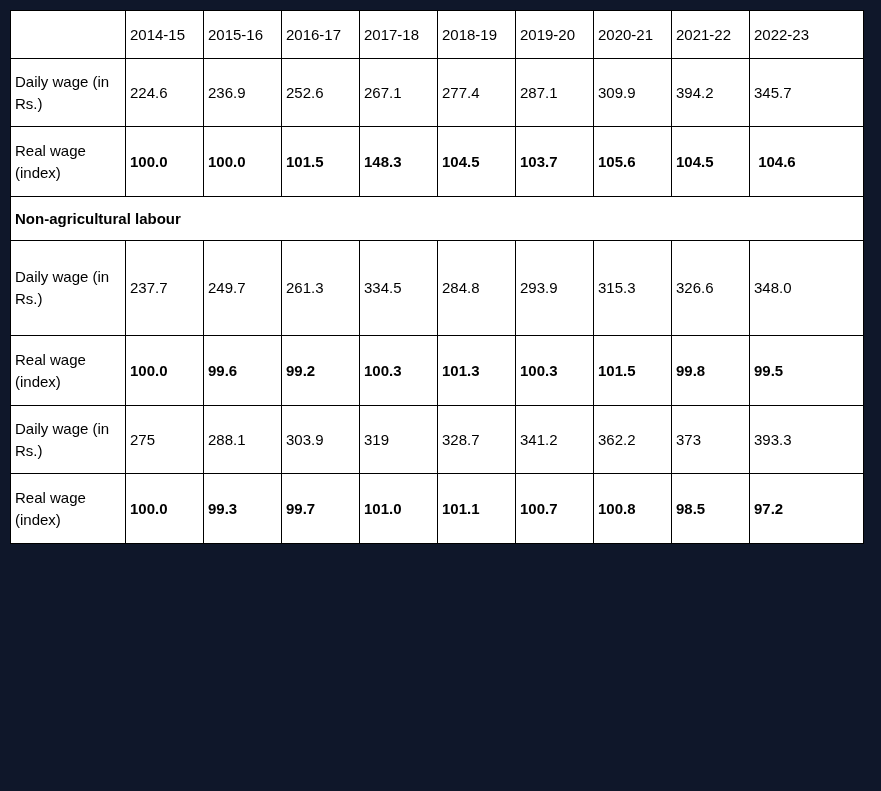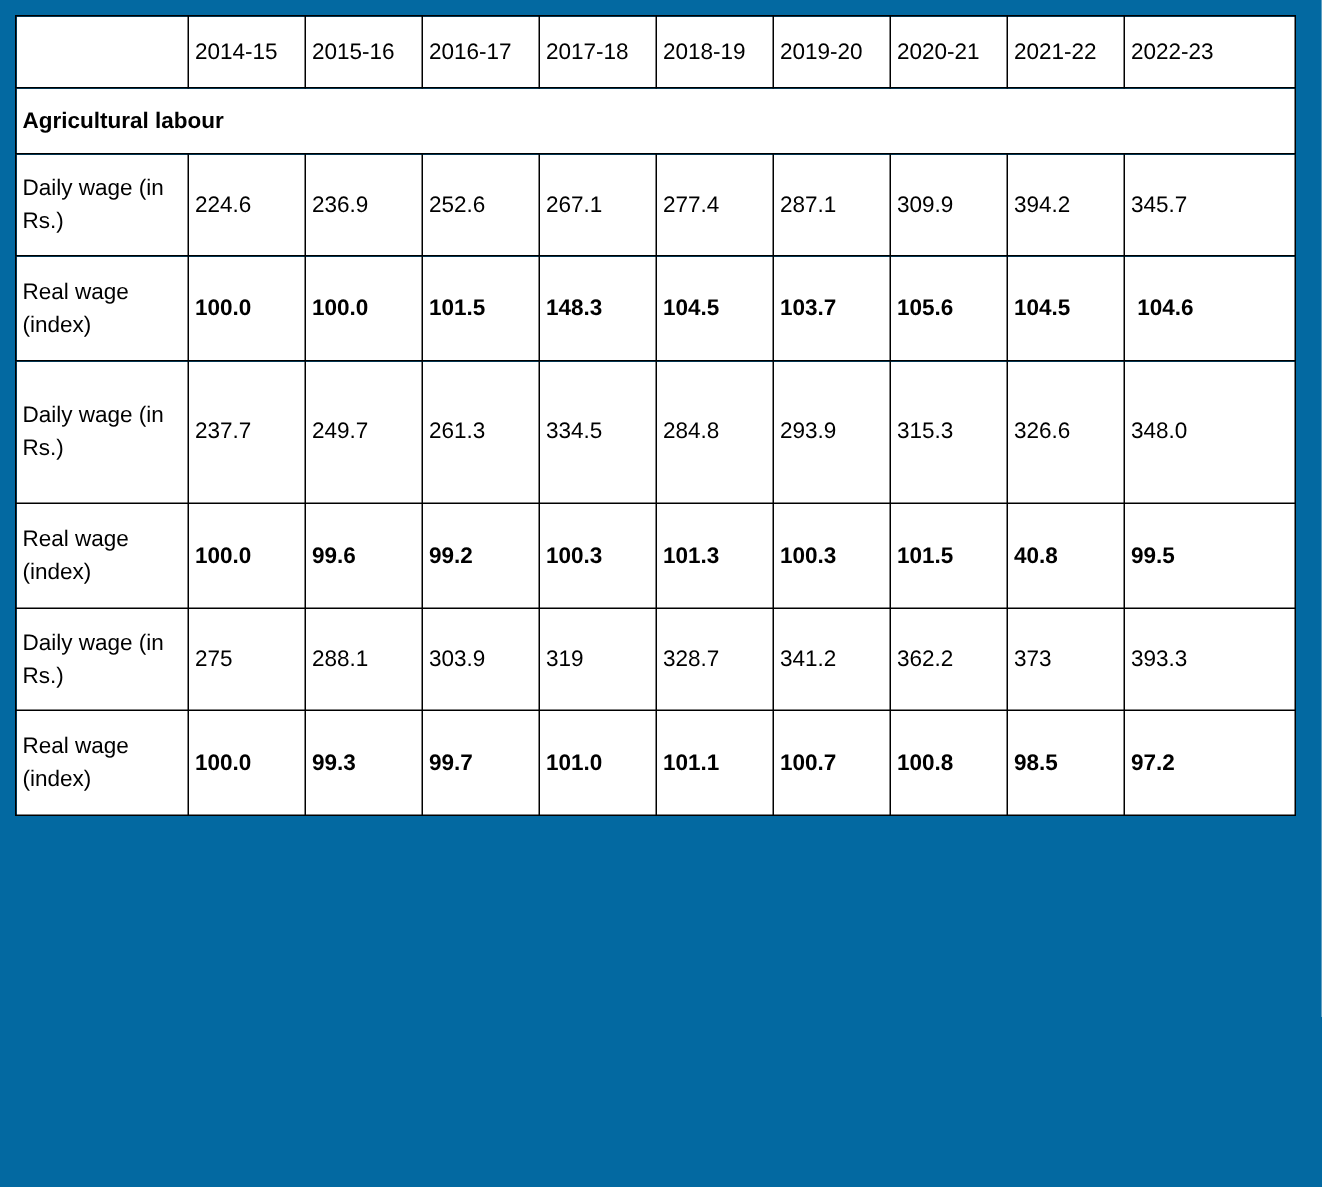--- a/index.html
+++ b/index.html
@@ -5,21 +5,21 @@
   html, body {
     margin: 0;
     padding: 0;
     background: #ffffff;
     font-family: "Liberation Sans", "DejaVu Sans", sans-serif;
     color: #000000;
   }
   .page {
     width: 881px;
     height: 791px;
-    background: #0369a1;
+    background: #0f172a;
     box-sizing: border-box;
     padding: 10px 0 0 10px;
   }
   table.wage-table {
     border-collapse: collapse;
     table-layout: fixed;
     width: 853px;
   }
   table.wage-table td {
     border: 1px solid #000000;
@@ -71,23 +71,20 @@
         <td>2015-16</td>
         <td>2016-17</td>
         <td>2017-18</td>
         <td>2018-19</td>
         <td>2019-20</td>
         <td>2020-21</td>
         <td>2021-22</td>
         <td>2022-23</td>
       </tr>
 
-      <tr class="r-section">
-        <td class="section-cell" colspan="10">Agricultural labour</td>
-      </tr>
       <tr class="r-daily">
         <td>Daily wage (in Rs.)</td>
         <td class="val">224.6</td>
         <td class="val">236.9</td>
         <td class="val">252.6</td>
         <td class="val">267.1</td>
         <td class="val">277.4</td>
         <td class="val">287.1</td>
         <td class="val">309.9</td>
         <td class="val">394.2</td>
@@ -99,20 +96,23 @@
         <td class="val">100.0</td>
         <td class="val">101.5</td>
         <td class="val">148.3</td>
         <td class="val">104.5</td>
         <td class="val">103.7</td>
         <td class="val">105.6</td>
         <td class="val">104.5</td>
         <td class="val"> 104.6</td>
       </tr>
 
+      <tr class="r-section">
+        <td class="section-cell" colspan="10">Non-agricultural labour</td>
+      </tr>
       <tr class="r-daily-tall">
         <td>Daily wage (in Rs.)</td>
         <td class="val">237.7</td>
         <td class="val">249.7</td>
         <td class="val">261.3</td>
         <td class="val">334.5</td>
         <td class="val">284.8</td>
         <td class="val">293.9</td>
         <td class="val">315.3</td>
         <td class="val">326.6</td>
@@ -120,21 +120,21 @@
       </tr>
       <tr class="r-real bold-values">
         <td>Real wage (index)</td>
         <td class="val">100.0</td>
         <td class="val">99.6</td>
         <td class="val">99.2</td>
         <td class="val">100.3</td>
         <td class="val">101.3</td>
         <td class="val">100.3</td>
         <td class="val">101.5</td>
-        <td class="val">40.8</td>
+        <td class="val">99.8</td>
         <td class="val">99.5</td>
       </tr>
 
       <tr class="r-daily">
         <td>Daily wage (in Rs.)</td>
         <td class="val">275</td>
         <td class="val">288.1</td>
         <td class="val">303.9</td>
         <td class="val">319</td>
         <td class="val">328.7</td>

